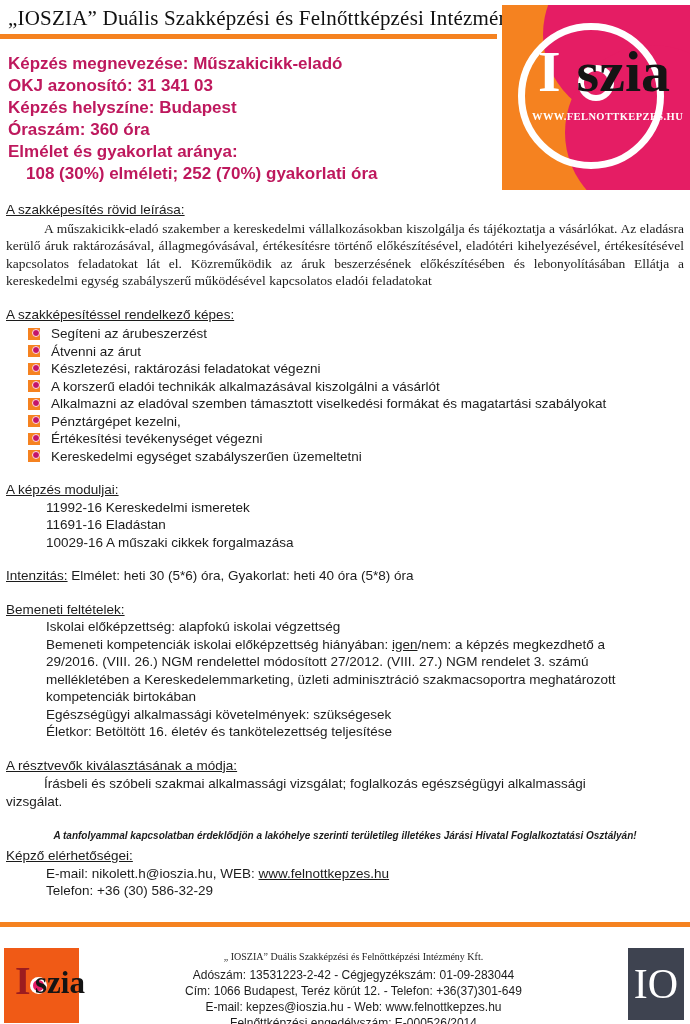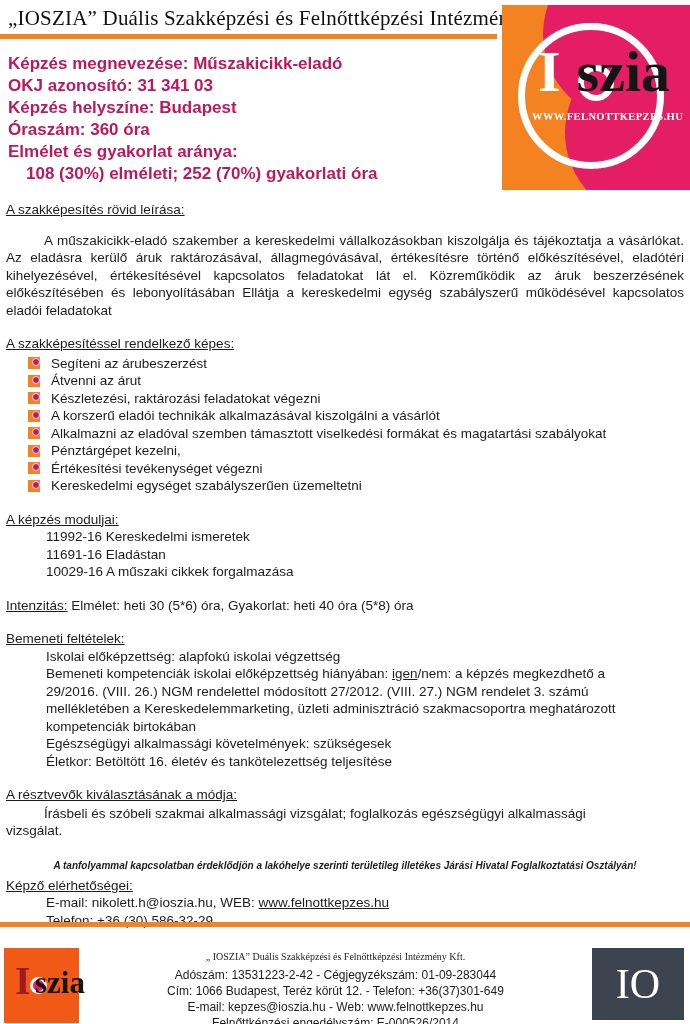--- a/index.html
+++ b/index.html
@@ -32,21 +32,21 @@
 
   
   .course{margin:14px 0 0 8px;width:505px;font-weight:bold;font-size:17px;line-height:22px;color:#be185d;}
   .course .cline6{padding-left:18px;}
 
   
   .content{margin:0 6px;font-size:13.5px;line-height:17.5px;}
   .sec-h{text-decoration:underline;margin-top:16px;}
   .sec-h-inline{text-decoration:underline;}
   p{margin:0;}
-  .desc{ text-align:justify;text-indent:38px;margin-top:13px;}
+  .desc{ text-align:justify;text-indent:38px;margin-top:1px;font-family:Liberation Serif, serif;}
   .cap-list{list-style:none;margin:2px 0 0 0;padding:0 0 0 22px;}
   .cap-list li{display:flex;align-items:center;gap:11px;height:17.5px;}
   .bullet-icon{flex:0 0 auto;width:12px;height:12px;background:#f58220;position:relative;display:inline-block;}
   .bullet-dot{position:absolute;right:0;top:1px;width:8px;height:8px;border-radius:50%;background:#c4156a;border:1px solid #ffdede;}
   .ind{padding-left:40px;}
   .ind-block{padding-left:40px;padding-right:62px;}
   .u{text-decoration:underline;}
   .sel-text{text-indent:38px;margin-top:1px;padding-right:60px;}
   .notice{font-weight:bold;font-style:italic;font-size:10px;line-height:19px;text-align:center;margin:16px 0 2px 0;}
   .contact-h{text-decoration:underline;margin-top:2px;}
@@ -55,21 +55,21 @@
   .bottom{position:absolute;left:0;top:922px;width:690px;}
   .bottom-bar{width:690px;height:5px;background:#f58220;}
   .footer{display:flex;justify-content:space-between;align-items:flex-start;padding:21px 6px 0 4px;}
   .flogo{flex:0 0 auto;width:75px;height:75px;background:#f05a16;position:relative;font-family:"Liberation Serif",serif;font-weight:bold;}
   .flogo .fi{position:absolute;left:11px;top:13px;font-size:40px;line-height:1;color:#9c1c1f;}
   .flogo .fdot-bg{position:absolute;left:26px;top:29px;width:17px;height:17px;background:#ffffff;border-radius:50%;}
   .flogo .fdot{position:absolute;left:29px;top:32px;width:11px;height:11px;background:#e51d64;border-radius:50%;}
   .flogo .fszia{position:absolute;left:31px;top:19px;font-size:31px;line-height:1;color:#141414;}
   .footer-center{flex:1;text-align:center;font-size:12px;line-height:16px;padding:0 4px;}
   .footer-company{font-family:"Liberation Serif",serif;font-size:10px;line-height:18px;margin-bottom:1px;}
-  .rlogo{flex:0 0 auto;width:92px;height:72px;background:#3e4350;color:#ffffff;display:flex;align-items:center;justify-content:center;
+  .rlogo{flex:0 0 auto;width:56px;height:72px;background:#3e4350;color:#ffffff;display:flex;align-items:center;justify-content:center;
     font-family:"Liberation Serif",serif;font-size:42px;}
 </style>
 </head>
 <body>
 
 <div>
   <div class="header-title">„IOSZIA” Duális Szakképzési és Felnőttképzési Intézmény</div>
   <div class="header-bar"></div>
 </div>
 

